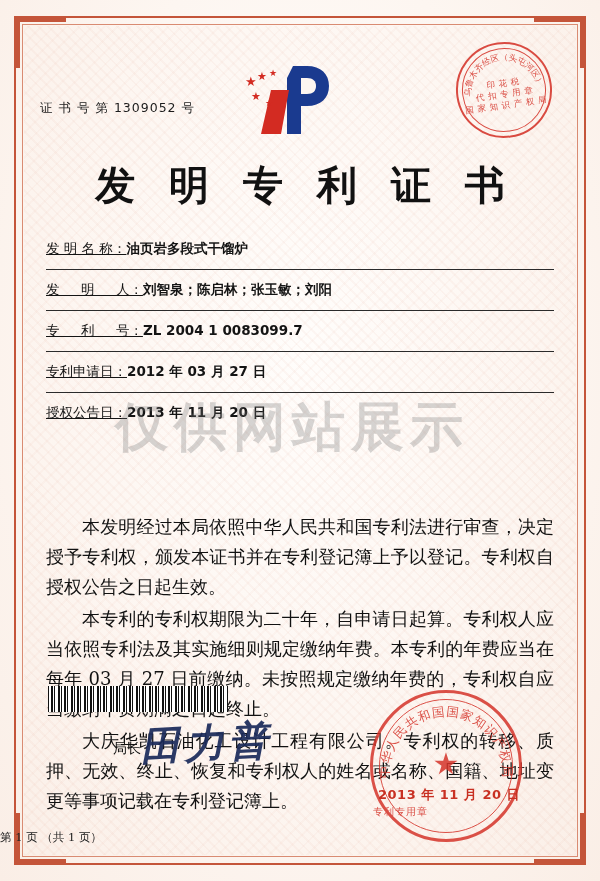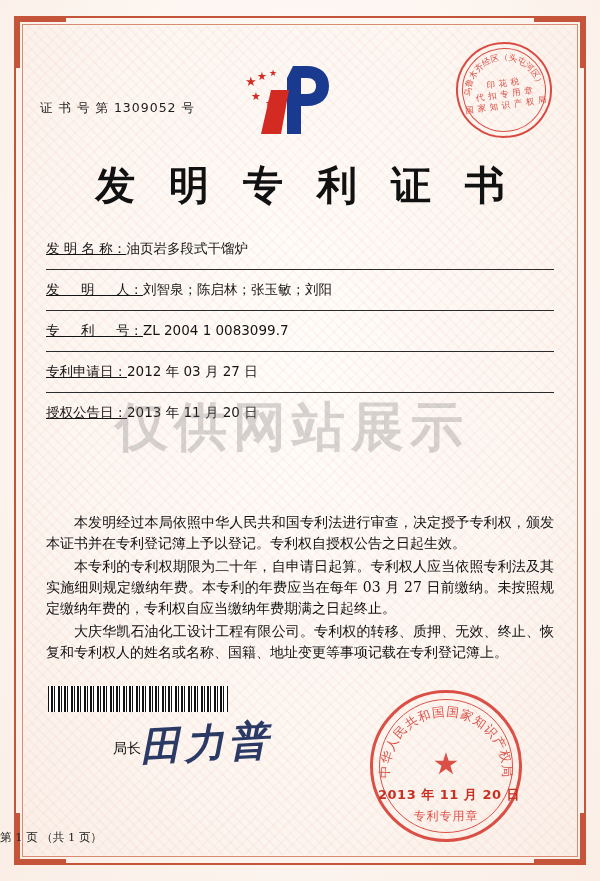--- a/index.html
+++ b/index.html
@@ -88,28 +88,28 @@
   .fields{position:absolute;left:46px;top:238px;right:46px;}
   .field{
     position:relative;
     font-size:13.5px;color:#141414;
     font-family:"DejaVu Sans","Liberation Sans",sans-serif;
     margin-bottom:0;
     height:41px;
     line-height:20px;
   }
   .field .lbl{display:inline-block;white-space:pre;text-decoration:underline;}
-  .field .val{display:inline-block;}
+  .field .val{display:inline-block;font-weight:bold;}
   .rule{
     position:absolute;left:0;right:0;bottom:9px;height:1px;background:#2b2b2b;
   }
 
   .body-text{
     position:absolute;left:46px;right:46px;top:512px;
-    font-size:14px;line-height:21px;color:#111;
+    font-size:18px;line-height:30px;color:#111;
     text-align:justify;
     font-family:"DejaVu Serif","Liberation Serif",serif;
   }
   .body-text p{margin:0 0 2px 0;text-indent:2em;}
 
   
   .watermark{
     position:absolute;left:0;right:16px;top:392px;
     text-align:center;
     font-family:"DejaVu Sans","Liberation Sans",sans-serif;
@@ -150,22 +150,22 @@
     border:3px solid #d5342a;border-radius:50%;
     color:#d5342a;opacity:.85;
   }
   .seal-big .ring2{position:absolute;inset:6px;border:1px solid #d5342a;border-radius:50%;}
   .seal-big .star{
     position:absolute;left:50%;top:50%;transform:translate(-50%,-58%);
     font-size:30px;line-height:30px;color:#d5342a;
   }
   .seal-big .arc-text{position:absolute;left:0;top:0;width:146px;height:146px;}
   .seal-big .bottom-text{
-    position:absolute;left:0;right:0;bottom:14px;text-align:center;
-    font-size:12px;letter-spacing:1px;
+    position:absolute;left:0;right:0;bottom:20px;
+    font-size:10px;letter-spacing:1px;
   }
   .seal-date{
     position:absolute;left:378px;top:786px;
     font-size:13px;color:#c83022;font-weight:bold;
     letter-spacing:.5px;
     font-family:"DejaVu Sans","Liberation Sans",sans-serif;
   }
 
   .footer{
     position:absolute;left:0;right:0;bottom:36px;text-align:left;

